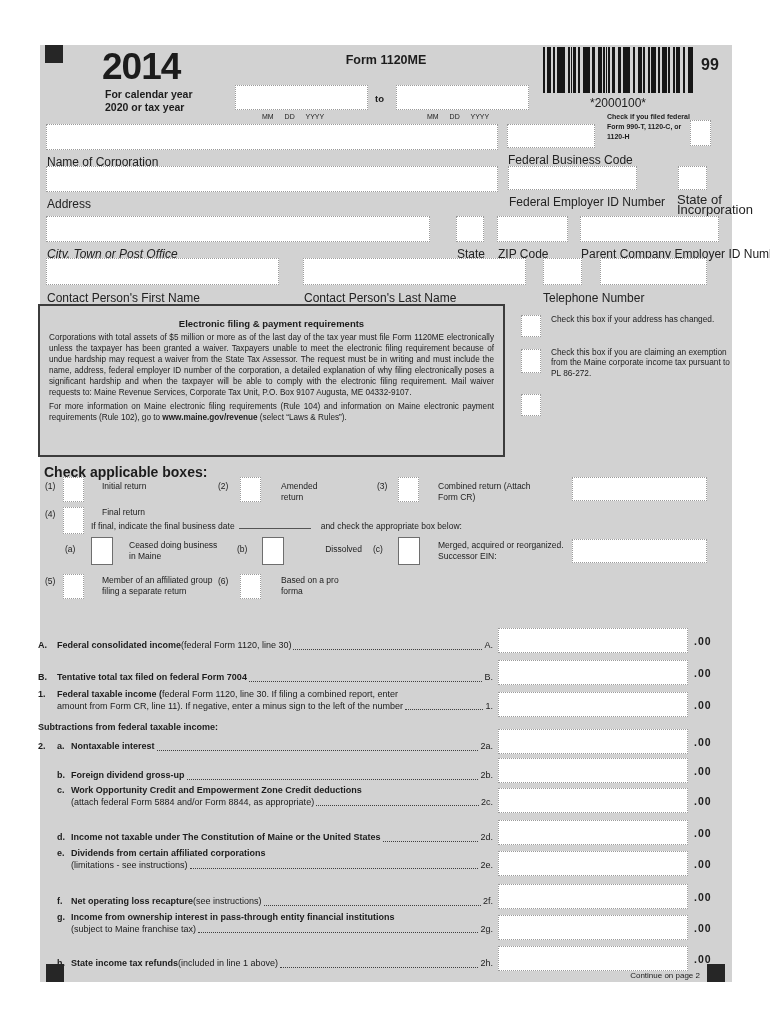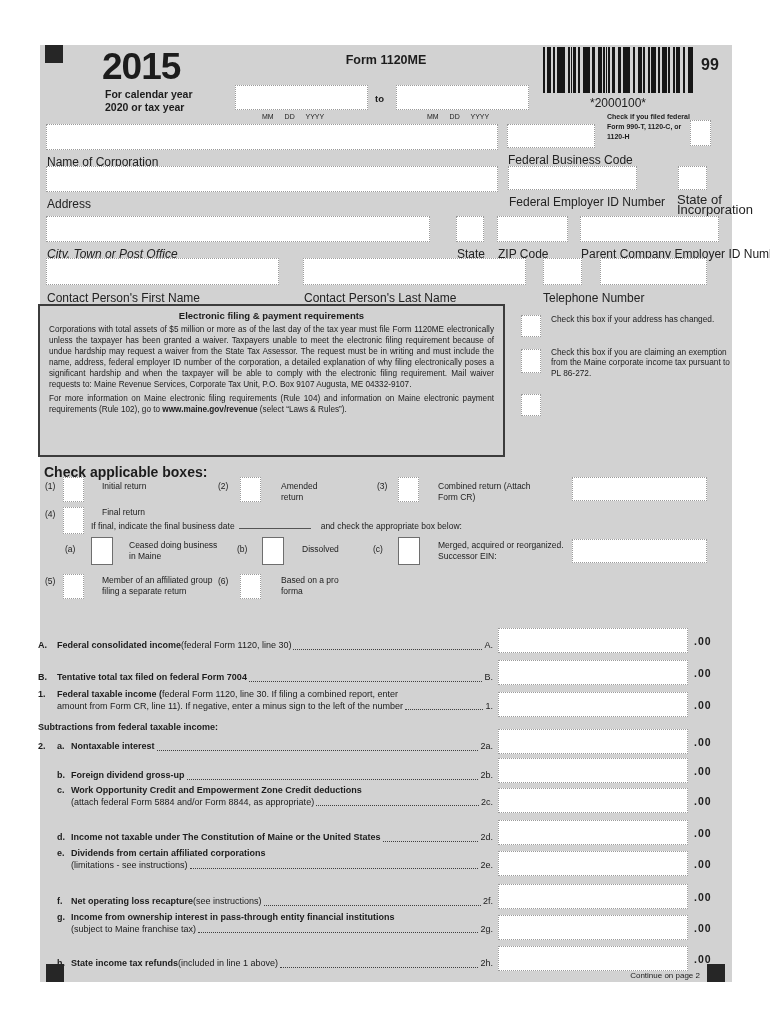--- a/index.html
+++ b/index.html
@@ -19,21 +19,21 @@
   .corner99{position:absolute;left:701px;top:56px;font-size:16px;font-weight:bold;}
   .box{position:absolute;background:#ffffff;border:1px dotted #9a9a9a;box-sizing:border-box;}
   .cb{position:absolute;background:#ffffff;border:1px dotted #9a9a9a;box-sizing:border-box;}
   .cb.solid{border:1px solid #6e6e6e;}
   .lbl{position:absolute;font-size:12px;color:#222;white-space:nowrap;}
   .lblw{position:absolute;font-size:13px;color:#222;line-height:9.5px;}
   .hint{position:absolute;font-size:7px;color:#222;word-spacing:9px;}
   .tolbl{position:absolute;left:375px;top:93px;font-size:9.5px;font-weight:bold;}
   .filedlbl{position:absolute;left:607px;top:112px;width:90px;font-size:7px;font-weight:bold;line-height:10px;}
   .efile{position:absolute;left:38px;top:304px;width:467px;height:153px;border:2px solid #3c3c3c;box-sizing:border-box;}
-  .efile .t{margin-top:4px;text-align:center;font-size:9.5px;font-weight:bold;}
+  .efile .t{margin-top:12px;text-align:center;font-size:9.5px;font-weight:bold;}
   .efile p{margin:4px 9px 0 9px;font-size:8.2px;line-height:10.9px;text-align:justify;}
   .sidetext{position:absolute;font-size:8.3px;line-height:10.3px;}
   .apphead{position:absolute;left:44px;top:464px;font-size:14px;font-weight:bold;}
   .pnum{position:absolute;font-size:8.5px;}
   .clab{position:absolute;font-size:8.5px;line-height:10.5px;margin-left:11px;}
   .note{position:absolute;left:91px;top:520px;font-size:8.5px;width:420px;}
   .blank{display:inline-block;width:72px;height:8px;border-bottom:1px solid #555;margin:0 10px 0 4px;}
   .subhead{position:absolute;left:38px;top:722px;font-size:9px;font-weight:bold;}
   .li{position:absolute;left:38px;width:455px;font-size:9px;line-height:11.5px;}
   .lirow{display:flex;align-items:flex-end;}
@@ -49,21 +49,21 @@
   .amtsuf{position:absolute;left:694px;font-size:10.5px;font-weight:bold;letter-spacing:1px;}
   .continue{position:absolute;left:540px;top:971px;width:160px;text-align:right;font-size:8px;}
 </style>
 </head>
 <body>
 
 <div class="page">
   <div class="sheet"></div>
 
   <div class="sq" style="left:45px;top:45px;"></div>
-  <div class="year">2015</div>
+  <div class="year">2014</div>
   <div class="cal">
     <div>For calendar year</div>
     <div>2020 or tax year</div>
   </div>
   <div class="title">
     <div>Form 1120ME</div>
   </div>
   <div class="barcode"></div>
   <div class="bctext">*2000100*</div>
   <div class="corner99">99</div>
@@ -136,21 +136,21 @@
   <div class="cb" style="left:63px;top:507px;width:21px;height:27px;"></div>
   <div class="clab" style="left:91px;top:507px;width:200px;">Final return</div>
   <div class="note"><span>If final, indicate the final business date</span><span class="blank"></span><span>and check the appropriate box below:</span></div>
 
   <div class="pnum" style="left:65px;top:544px;">(a)</div>
   <div class="cb solid" style="left:91px;top:537px;width:22px;height:28px;"></div>
   <div class="clab" style="left:118px;top:540px;width:92px;">Ceased doing business in Maine</div>
 
   <div class="pnum" style="left:237px;top:544px;">(b)</div>
   <div class="cb solid" style="left:262px;top:537px;width:22px;height:28px;"></div>
-  <div class="clab" style="left:291px;top:544px;width:60px;">Dissolved</div>
+  <div class="clab" style="left:291px;top:544px;width:60px;text-align:right;">Dissolved</div>
 
   <div class="pnum" style="left:373px;top:544px;">(c)</div>
   <div class="cb solid" style="left:398px;top:537px;width:22px;height:28px;"></div>
   <div class="clab" style="left:427px;top:540px;width:132px;">Merged, acquired or reorganized. Successor EIN:</div>
   <div class="box" style="left:572px;top:539px;width:135px;height:24px;"></div>
 
   <div class="pnum" style="left:45px;top:576px;">(5)</div>
   <div class="cb" style="left:63px;top:574px;width:21px;height:25px;"></div>
   <div class="clab" style="left:91px;top:575px;width:112px;">Member of an affiliated group filing a separate return</div>
 

